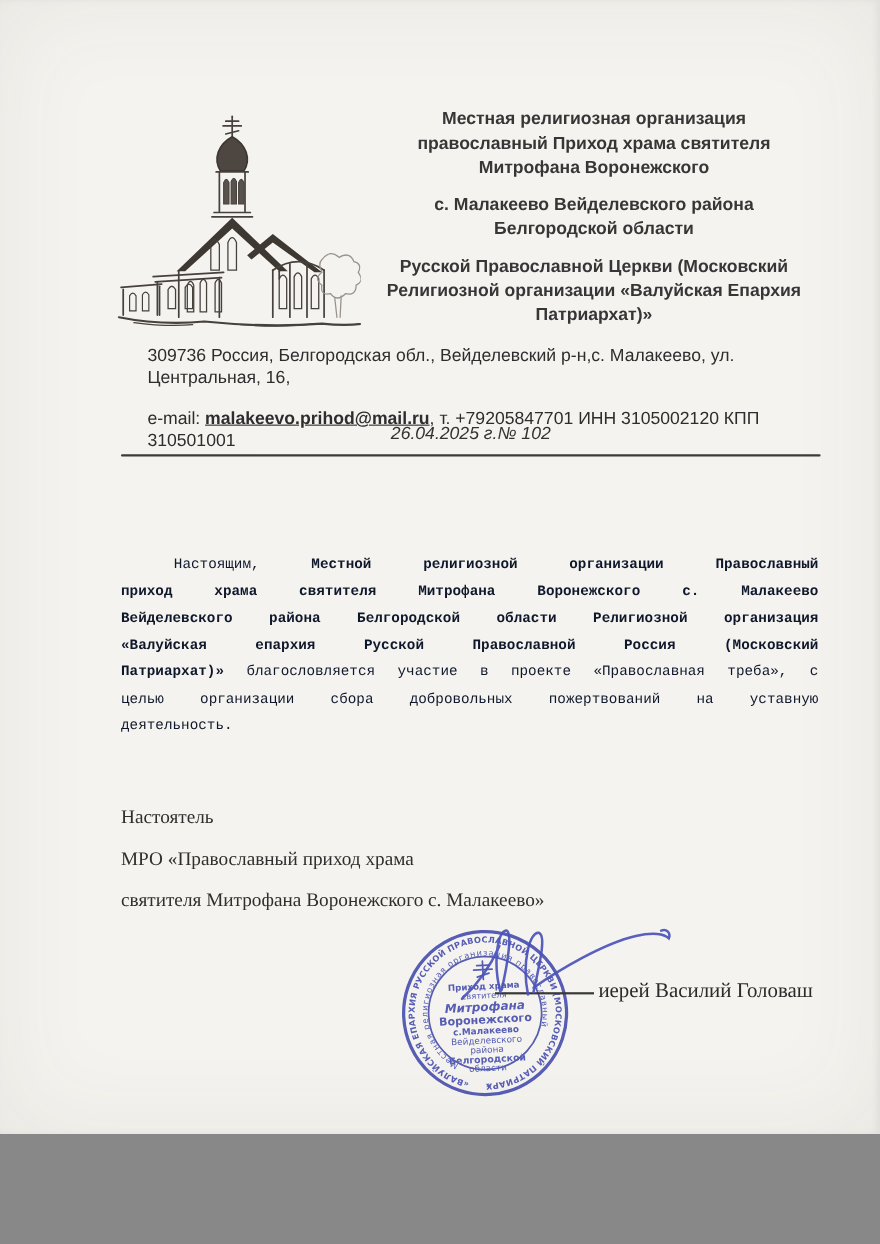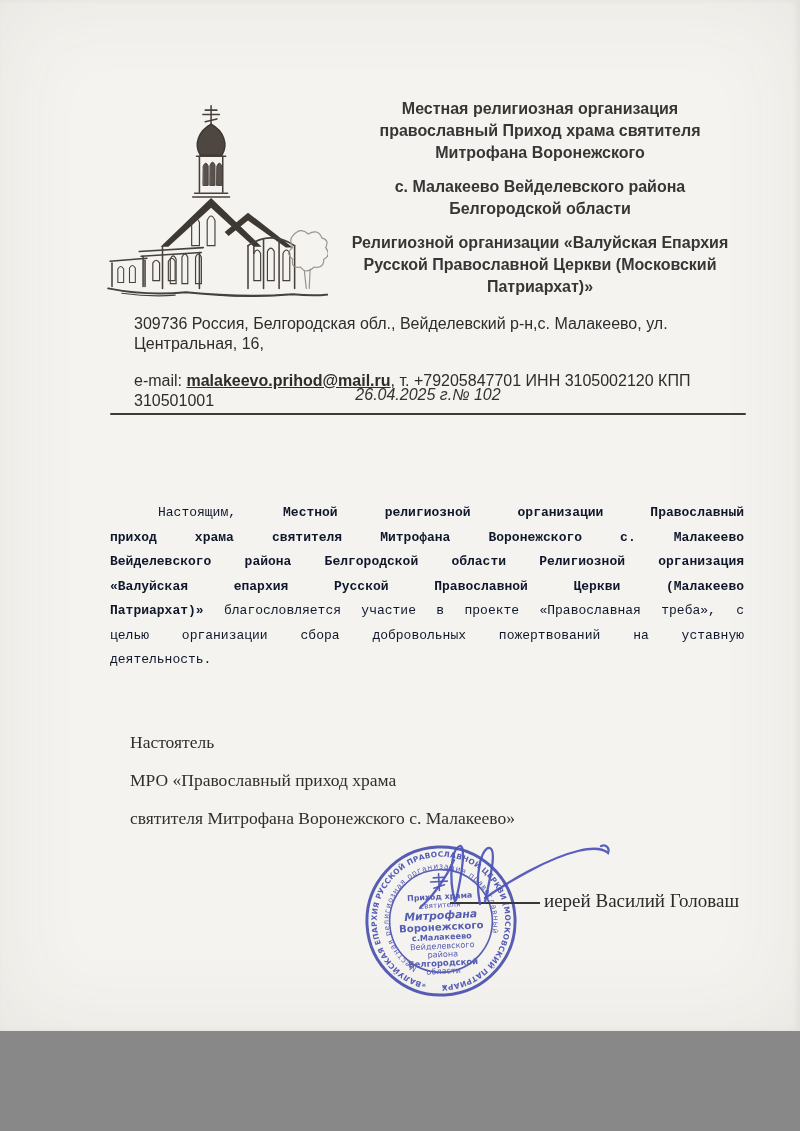--- a/index.html
+++ b/index.html
@@ -27,21 +27,21 @@
   
   .body{position:absolute;left:110px;top:501px;width:634px;
     font-family:Liberation Mono, monospace;font-size:13px;line-height:24.5px;color:#0f172a;}
   .body-line{text-align:justify;text-align-last:justify;}
   .body-line.first{text-indent:48px;}
   .body-line.last{text-align-last:left;}
   .body b{font-weight:700;}
   
   .closing{position:absolute;left:110px;top:732px;
     font-family:"Liberation Serif","DejaVu Serif",serif;font-size:17.5px;color:#2f2f2f;}
-  .closing-line{margin-bottom:17px;line-height:21px;margin-left:20px;}
+  .closing-line{margin-bottom:17px;line-height:21px;}
   
   .stamp{position:absolute;left:362px;top:842px;width:158px;height:158px;
     transform:rotate(-3deg);opacity:0.87;}
   .sig-line{position:absolute;left:450px;top:902px;width:90px;height:2px;background:#383838;}
   .signature-ink{position:absolute;left:398px;top:826px;width:240px;height:92px;}
   .sig-name{position:absolute;left:544px;top:890px;
     font-family:"Liberation Serif","DejaVu Serif",serif;font-size:19px;color:#2b2b2b;}
   svg text{font-family:"DejaVu Sans","Liberation Sans",sans-serif;}
 </style>
 </head>
@@ -117,42 +117,42 @@
     <div class="org-group">
       <div>Местная религиозная организация</div>
       <div>православный Приход храма святителя</div>
       <div>Митрофана Воронежского</div>
     </div>
     <div class="org-group">
       <div>с. Малакеево Вейделевского района</div>
       <div>Белгородской области</div>
     </div>
     <div class="org-group">
+      <div>Русской Православной Церкви (Московский</div>
       <div>Религиозной организации «Валуйская Епархия</div>
-      <div>Русской Православной Церкви (Московский</div>
       <div>Патриархат)»</div>
     </div>
   </div>
 
   <div class="contacts">
     <div class="contact-line">309736 Россия, Белгородская обл., Вейделевский р-н,с. Малакеево, ул. Центральная, 16,</div>
     <div class="contact-line"><span>e-mail: </span><span class="email">malakeevo.prihod@mail.ru</span><span>, т. +79205847701 ИНН 3105002120 КПП 310501001</span></div>
   </div>
 
   <div class="dateline">
     <span>26.04.2025 г.</span>
     <span>№ 102</span>
   </div>
   <div class="rule"></div>
 
   <div class="body">
     <div class="body-line first"><span>Настоящим, </span><b>Местной религиозной организации Православный</b><span></span></div>
     <div class="body-line"><span></span><b>приход храма святителя Митрофана Воронежского с. Малакеево</b><span></span></div>
     <div class="body-line"><span></span><b>Вейделевского района Белгородской области Религиозной организация</b><span></span></div>
-    <div class="body-line"><span></span><b>«Валуйская епархия Русской Православной Церкви (Малакеево</b><span></span></div>
+    <div class="body-line"><span></span><b>«Валуйская епархия Русской Православной Россия (Московский</b><span></span></div>
     <div class="body-line"><span></span><b>Патриархат)»</b><span> благословляется участие в проекте «Православная треба», с</span></div>
     <div class="body-line"><span>целью организации сбора добровольных пожертвований на уставную</span><b></b><span></span></div>
     <div class="body-line last"><span>деятельность.</span><b></b><span></span></div>
   </div>
 
   <div class="closing">
     <div class="closing-line">Настоятель</div>
     <div class="closing-line">МРО «Православный приход храма</div>
     <div class="closing-line">святителя Митрофана Воронежского с. Малакеево»</div>
   </div>

